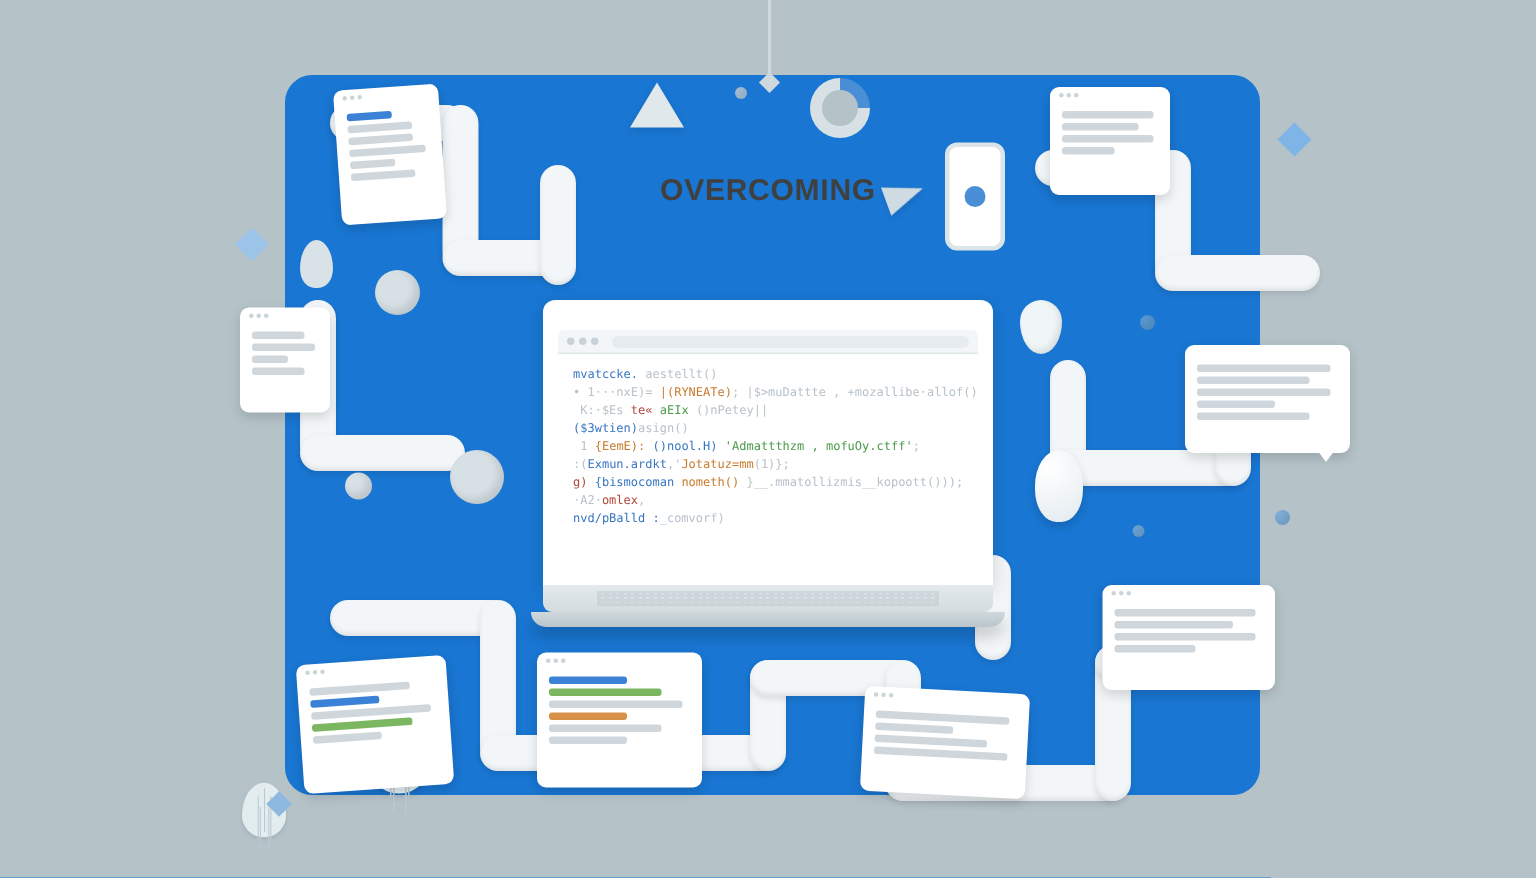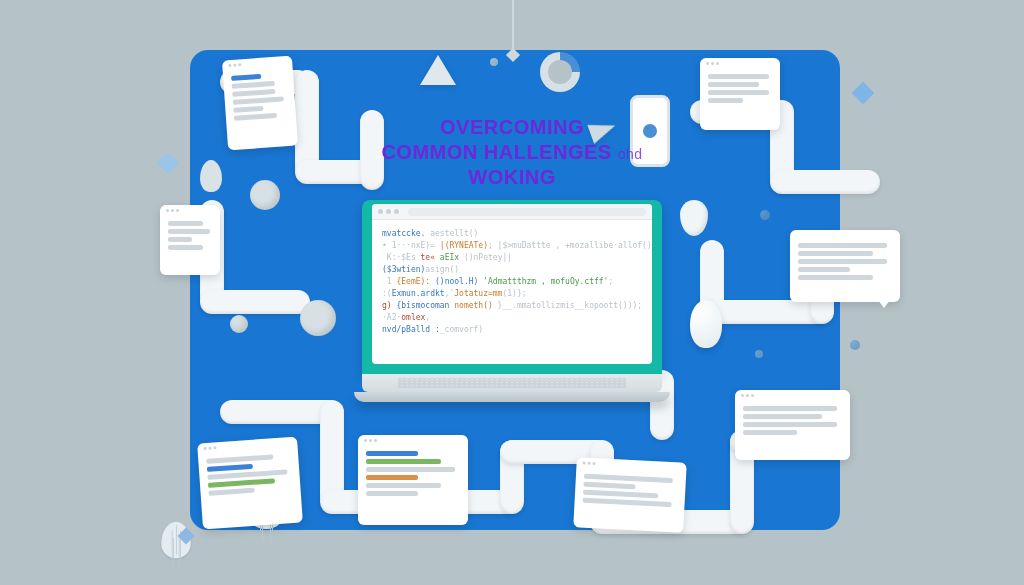--- a/index.html
+++ b/index.html
@@ -20,43 +20,43 @@
     background: #1976d2;
     border-radius: 18px;
   }
   .title {
     position: absolute;
     left: 50%;
     top: 115px;
     transform: translateX(-50%);
     width: 340px;
     text-align: center;
-    color: #6d28d9;
+    color: #404040;
     font-weight: 600;
     font-size: 20px;
     line-height: 1.25;
     letter-spacing: 0.5px;
     z-index: 50;
   }
   .title .small { font-size: 14px; font-weight: 400; opacity: 0.8; }
   .title .css { font-weight: 800; }
 
   
   .laptop {
     position: absolute;
     left: 50%;
     top: 200px;
     transform: translateX(-50%);
     width: 300px;
     z-index: 40;
   }
   .screen-outer {
-    background: #14b8a6;
+    background: #ffffff;
     border-radius: 8px 8px 0 0;
-    padding: 4px 10px 10px;
+    padding: 20px 10px 10px;
     box-shadow: 0 4px 12px rgba(0,0,0,0.15);
   }
   .screen {
     background: #fff;
     border-radius: 4px;
     height: 160px;
     position: relative;
     overflow: hidden;
   }
   .titlebar {
@@ -277,25 +277,20 @@
 <div class="pipe" style="left:770px; top:100px; width:24px;  height:90px;"></div>
 <div class="pipe" style="left:770px; top:170px; width:110px; height:24px;"></div>
 <div class="pipe" style="left:700px; top:240px; width:24px;  height:80px;"></div>
 <div class="pipe" style="left:700px; top:300px; width:130px; height:24px;"></div>
 <div class="pipe" style="left:810px; top:260px; width:24px;  height:64px;"></div>
 <div class="pipe" style="left:650px; top:370px; width:24px;  height:70px;"></div>
 <div class="pipe" style="left:360px; top:110px; width:24px;  height:80px;"></div>
 
 <div class="title">
   <div>OVERCOMING</div>
-  <div>
-    <span>COMMON HALLENGES</span>
-    <span class="small">ohd</span>
-    <span>WOKING</span>
-  </div>
 </div>
 
 <div class="laptop">
   <div class="screen-outer">
     <div class="screen">
       <div class="titlebar">
         <span class="dot"></span>
         <span class="dot"></span>
         <span class="dot"></span>
         <span class="addr"></span>

